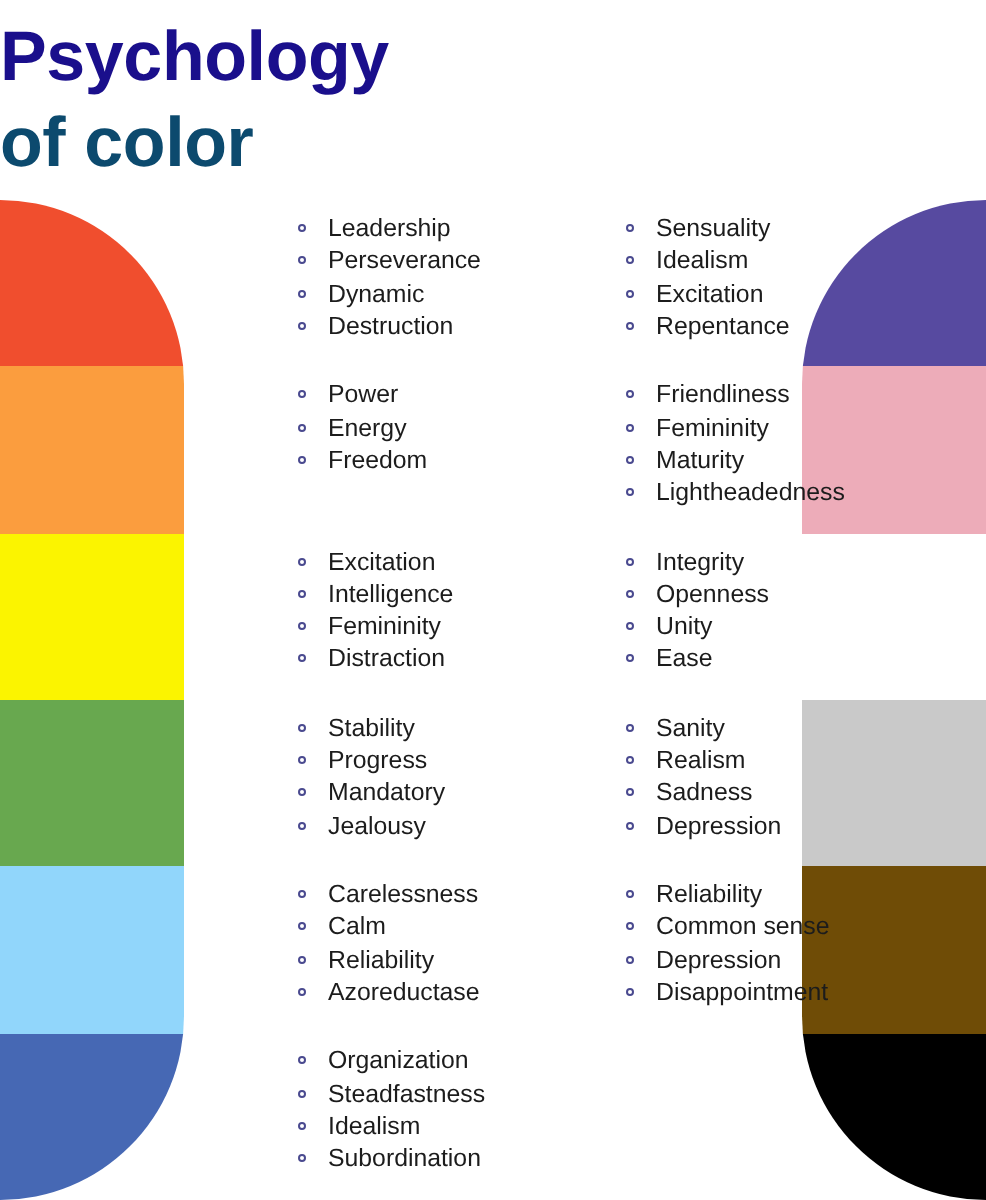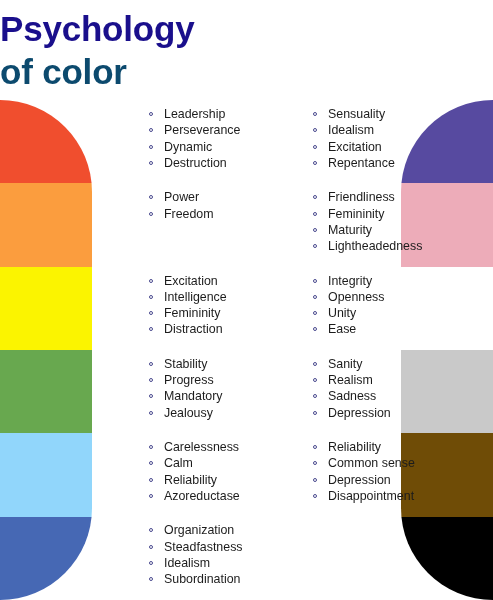--- a/index.html
+++ b/index.html
@@ -153,20 +153,21 @@
             <li><span class="bullet" style="border-color: rgb(74, 74, 143);"></span><span>Idealism</span></li>
             <li><span class="bullet" style="border-color: rgb(74, 74, 143);"></span><span>Excitation</span></li>
             <li><span class="bullet" style="border-color: rgb(74, 74, 143);"></span><span>Repentance</span></li>
           </ul>
         </div>
       </div>
       <div class="row">
         <div class="col col-left">
           <ul class="items">
             <li><span class="bullet" style="border-color: rgb(74, 74, 143);"></span><span>Power</span></li>
+            <li><span class="bullet" style="border-color: rgb(74, 74, 143);"></span><span>Energy</span></li>
             <li><span class="bullet" style="border-color: rgb(74, 74, 143);"></span><span>Freedom</span></li>
           </ul>
         </div>
         <div class="col col-right">
           <ul class="items">
             <li><span class="bullet" style="border-color: rgb(74, 74, 143);"></span><span>Friendliness</span></li>
             <li><span class="bullet" style="border-color: rgb(74, 74, 143);"></span><span>Femininity</span></li>
             <li><span class="bullet" style="border-color: rgb(74, 74, 143);"></span><span>Maturity</span></li>
             <li><span class="bullet" style="border-color: rgb(74, 74, 143);"></span><span>Lightheadedness</span></li>
           </ul>

